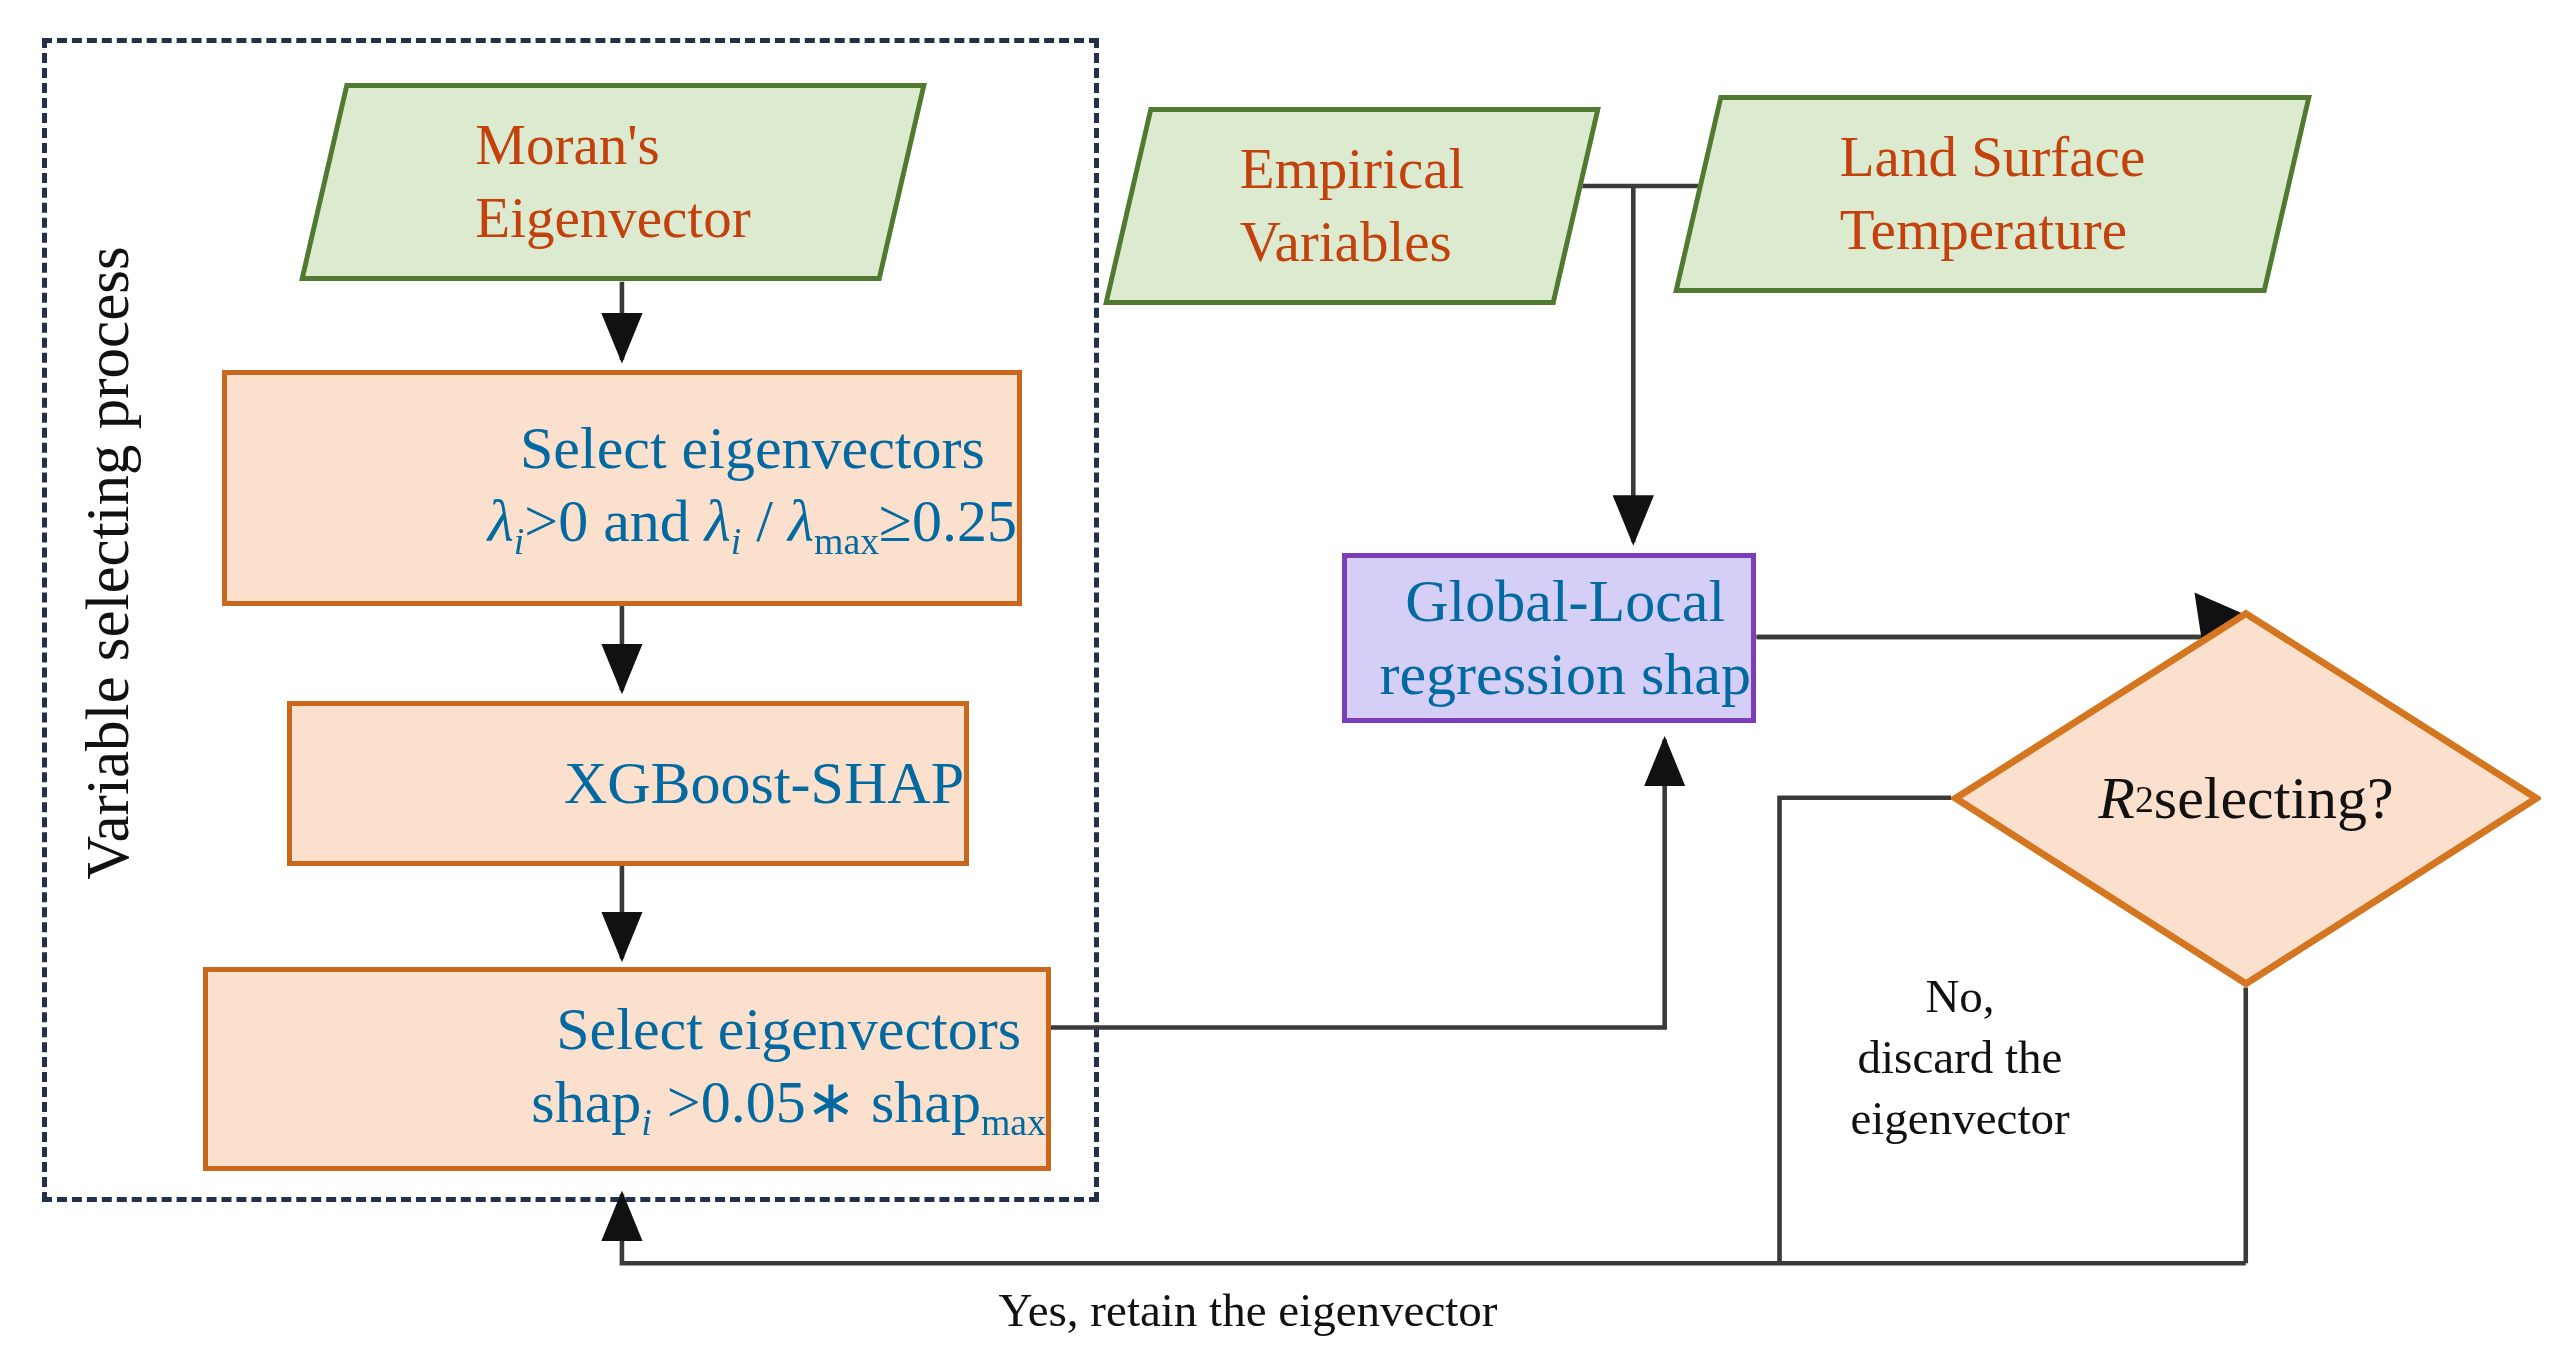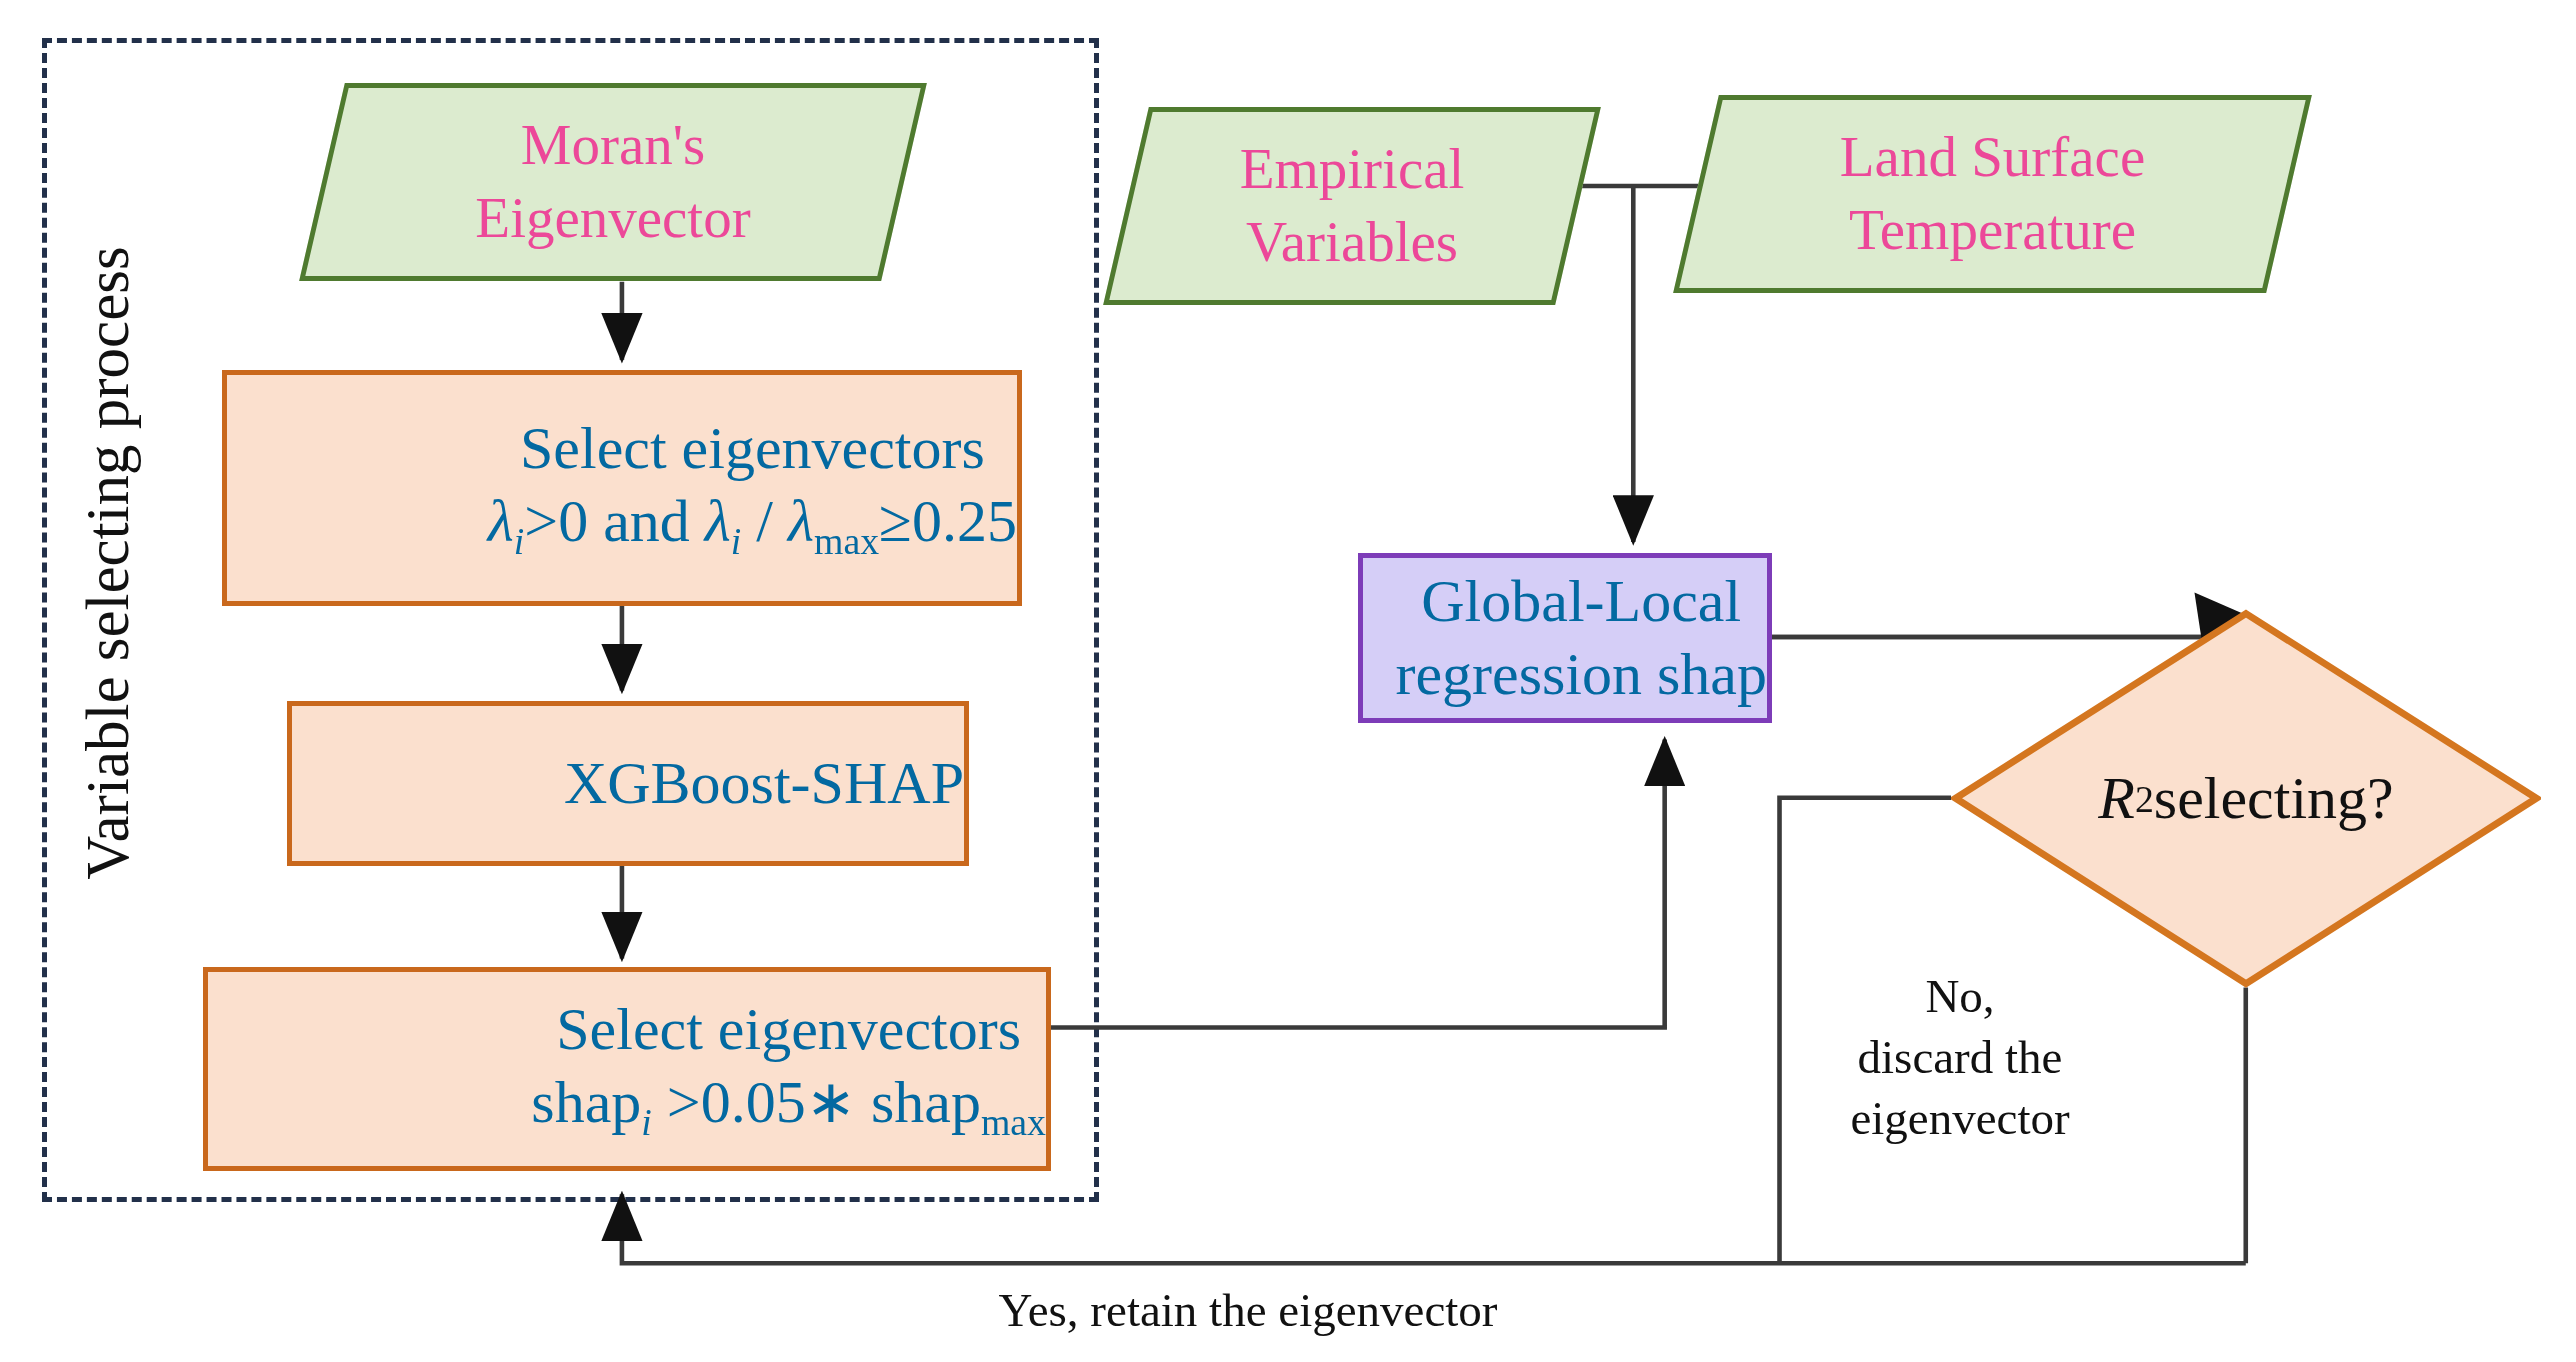--- a/index.html
+++ b/index.html
@@ -16,21 +16,21 @@
   
   #group-label{position:absolute;left:-352px;top:528px;width:919px;
         transform:rotate(-90deg);transform-origin:center center;
         font-size:61px;text-align:center;color:#111;white-space:nowrap;}
 
   
   .para{position:absolute;box-sizing:border-box;}
   .para .skew{position:absolute;inset:0;background:#dcebcf;border:5.4px solid #4f7a2f;
         transform:skewX(-13deg);box-sizing:border-box;}
   .para .txt{position:absolute;inset:0;display:flex;align-items:center;justify-content:center;
-        text-align:center;font-size:57px;line-height:1.28;color:#ec4899;z-index:2;}
+        text-align:left;font-size:57px;line-height:1.28;color:#c2410c;z-index:2;}
 
   
   .rect-orange{background:#fbe0ce;border:5.4px solid #c9681c;font-size:60px;}
   .rect-purple{background:#d5cef7;border:5.4px solid #7d3cb8;font-size:60px;}
 
   
   #diamond-wrap{position:absolute;left:1951px;top:609px;width:590px;height:379px;}
   #diamond-shape{position:absolute;inset:0;}
   #diamond-label{position:absolute;inset:0;display:flex;align-items:center;justify-content:center;
         font-size:60px;color:#111;z-index:3;}
@@ -133,21 +133,21 @@
 
   <div class="node rect-orange" style="left:203px;top:967px;width:848px;height:204px;">
     <div>
       <div>Select eigenvectors</div>
       <div>
         <span>shap</span><span class="sub ital">i</span><span> &gt;0.05</span><span>∗</span><span> shap</span><span class="sub">max</span>
       </div>
     </div>
   </div>
 
-  <div class="node rect-purple" style="left:1342px;top:553px;width:414px;height:170px;margin-left:16px;">
+  <div class="node rect-purple" style="left:1342px;top:553px;width:414px;height:170px;">
     <div>
       <div>Global-Local</div>
       <div>regression shap</div>
     </div>
   </div>
 
   <div id="diamond-wrap">
     <svg id="diamond-shape" viewBox="0 0 770 495" preserveAspectRatio="none" xmlns="http://www.w3.org/2000/svg">
       <polygon points="385,6 764,247 385,489 6,247" fill="#fbe0ce" stroke="#d4761f" stroke-width="9"></polygon>
     </svg>

